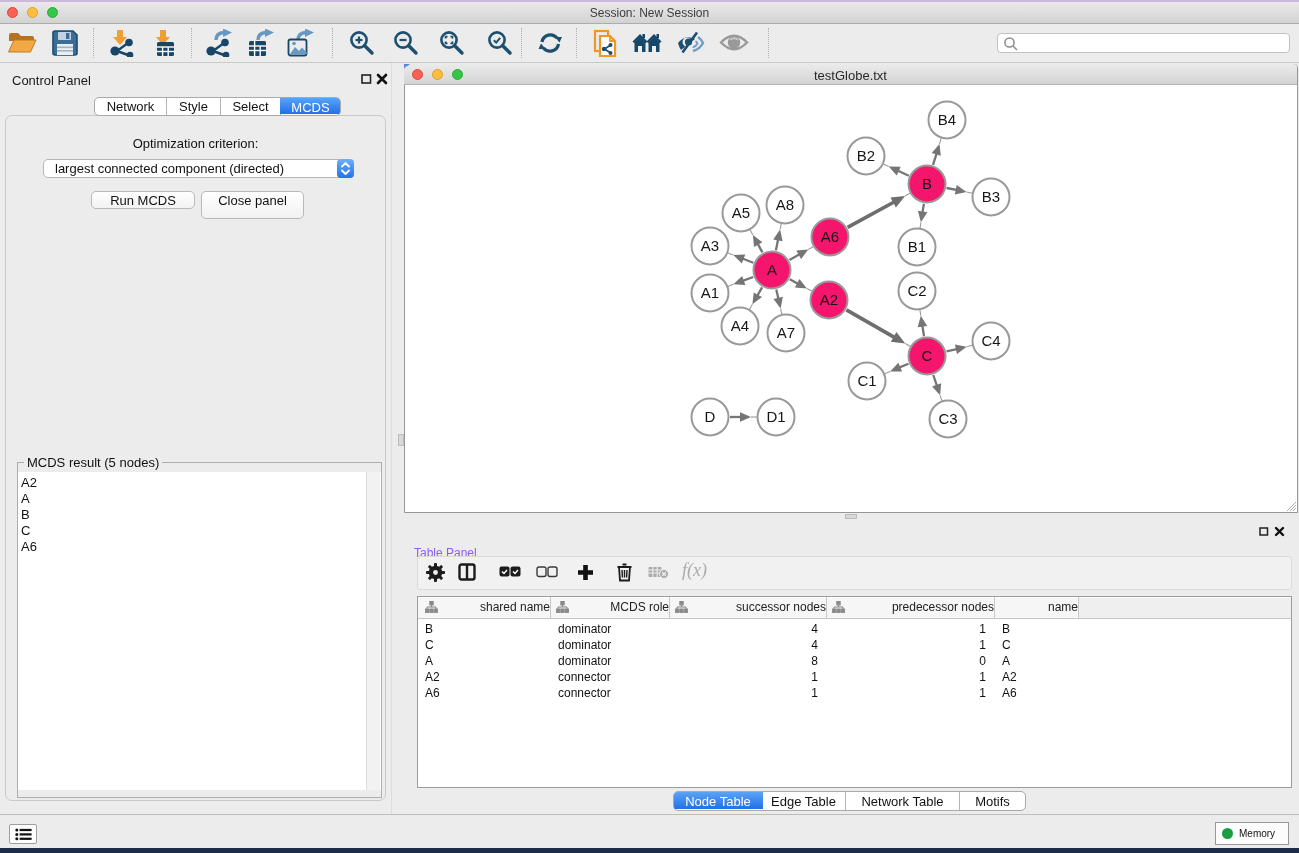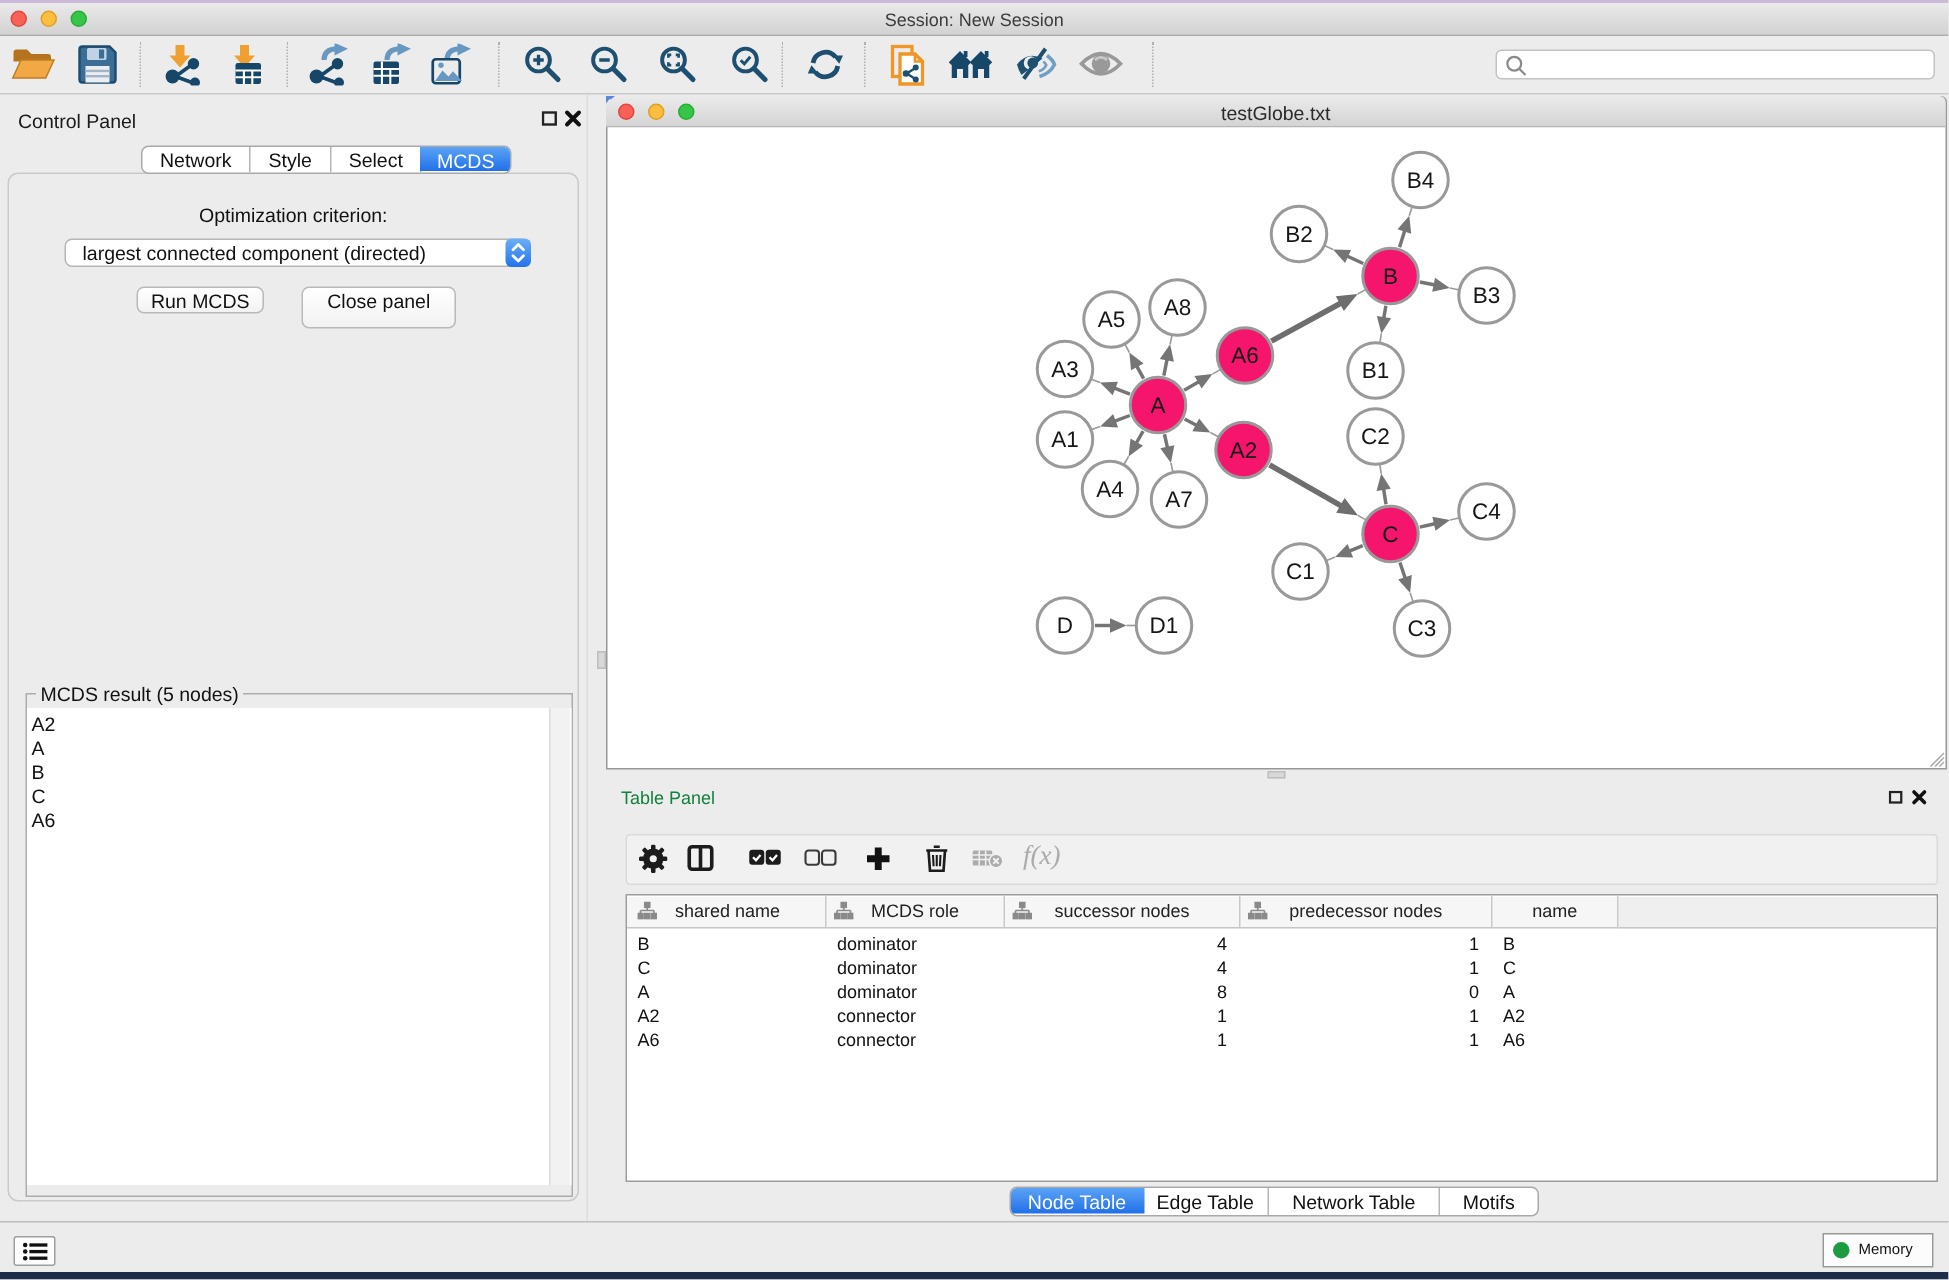--- a/index.html
+++ b/index.html
@@ -19,36 +19,36 @@
 .seg{display:flex;border:1px solid #a9a9a9;border-radius:5px;background:#fff;overflow:hidden}
 .seg div{font-size:13px;color:#111;text-align:center;line-height:17px;border-right:1px solid #b5b5b5;height:100%}
 .seg div:last-child{border-right:none}
 .seg .sel{background:linear-gradient(#5ea6f7,#2170e8);color:#fff;margin:-1px;border:none;padding:1px;line-height:19px}
 #tabs1{left:94px;top:97px;height:19px}
 #optlab{left:0;top:136px;width:391px;text-align:center;font-size:13px;color:#111}
 #dd{left:43px;top:159px;width:310px;height:19px;background:#fff;border:1px solid #b5b5b5;border-radius:5px}
 #ddtext{left:55px;top:161px;font-size:13px;color:#111}
 #ddbtn{left:337px;top:159px;width:17px;height:19px;border-radius:4px;background:linear-gradient(#6cb0f8,#2273e9)}
 .btn{background:linear-gradient(#ffffff,#f2f2f2);border:1px solid #b9b9b9;border-radius:5px;font-size:13px;color:#111;text-align:center}
-#btn-run{left:91px;top:191px;width:85px;height:18px;line-height:17px}
+#btn-run{left:91px;top:191px;width:104px;height:18px;line-height:17px}
 #btn-close{left:201px;top:191px;width:103px;height:28px;line-height:17px}
 #gbox{left:17px;top:462px;width:365px;height:336px;border:1px solid #adadad}
 #gbox-label{left:24px;top:455px;font-size:13px;color:#111;background:#ececec;padding:0 3px}
 #glist{left:18px;top:472px;width:363px;height:318px;background:#fff}
 #glist .it{position:absolute;left:3px;font-size:13px;color:#111}
 #gsb{position:absolute;right:1px;top:0;width:14px;height:318px;background:#f2f2f2;border-left:1px solid #dcdcdc}
 
 #netwin{left:404px;top:64px;width:894px;height:449px;border:1px solid #979797;border-radius:4px 4px 0 0;background:#fff}
 
-#tp-title{left:414px;top:525px;font-size:12px;color:#15803d}
+#tp-title{left:414px;top:546px;font-size:12px;color:#8b5cf6}
 #tp-toolbar{left:417px;top:556px;width:875px;height:34px;background:#f1f1f1;border:1px solid #dadada;border-radius:3px}
 #tbl{left:417px;top:596px;width:875px;height:192px;background:#fff;border:1px solid #9c9c9c}
 #thead{position:absolute;left:0;top:1px;width:661px;height:21px;background:#f6f6f6;border-bottom:1px solid #c6c6c6}
 #theadx{position:absolute;left:661px;top:1px;width:212px;height:21px;background:#efefef;border-bottom:1px solid #c6c6c6}
-.th{position:absolute;top:0;height:21px;border-right:1px solid #c9c9c9;font-size:12px;color:#222;text-align:center;line-height:21px}
+.th{position:absolute;top:0;height:21px;border-right:1px solid #c9c9c9;font-size:12px;color:#222;text-align:right;line-height:21px}
 .cell{position:absolute;font-size:12px;color:#111}
 
 #statusbar{left:0;top:814px;width:1299px;height:34px;background:#ececec;border-top:1px solid #bdbdbd}
 #lbtn{left:9px;top:824px;width:28px;height:20px;background:#fdfdfd;border:1px solid #9e9e9e;border-radius:2px}
 #membtn{left:1215px;top:822px;width:74px;height:23px;background:#fcfcfc;border:1px solid #989898;font-size:11px;color:#111}
 #darkstrip{left:0;top:848px;width:1299px;height:5px;background:#1c2c49}
 text{font-family:"Liberation Sans",sans-serif}
 </style></head>
 <body>
 <div class="abs" id="lav"></div>

